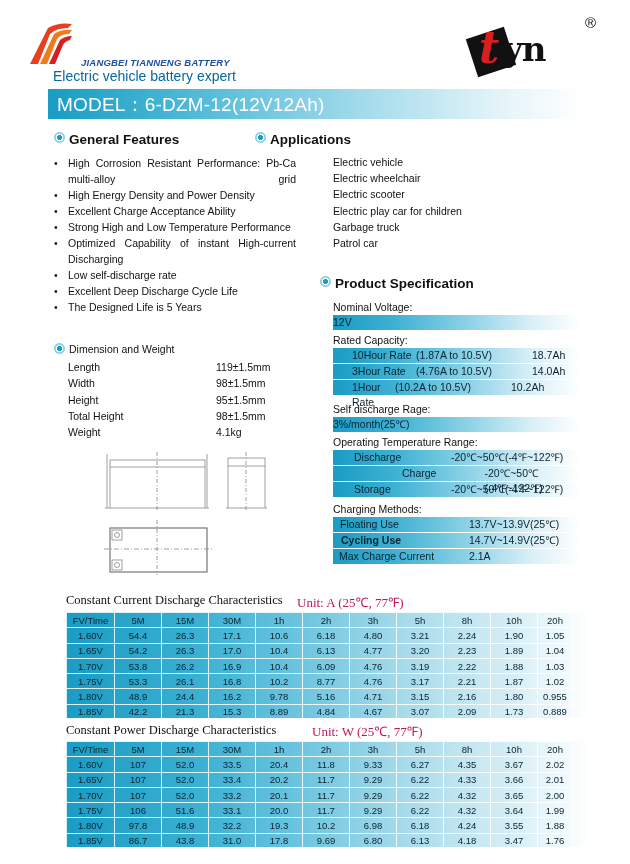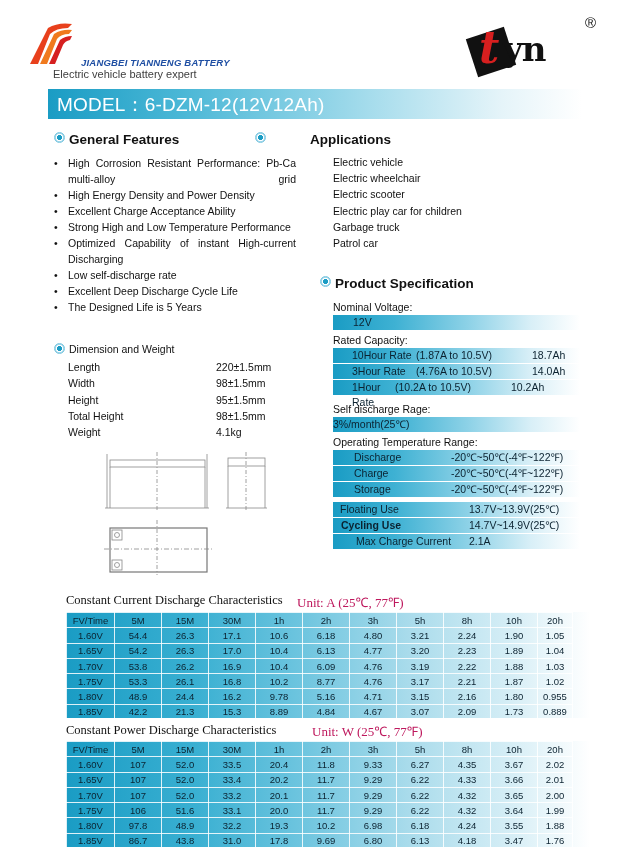--- a/index.html
+++ b/index.html
@@ -4,21 +4,21 @@
 <style>
   * { box-sizing: border-box; margin: 0; padding: 0; }
   html, body { width: 630px; height: 864px; background: #ffffff; overflow: hidden; }
   body { position: relative; font-family: "Liberation Sans", sans-serif; color: #111; }
 
   
   .logo-left { position: absolute; left: 28px; top: 14px; width: 220px; height: 56px; }
   .logo-mark { position: absolute; left: 0; top: 6px; width: 46px; height: 46px; }
   .logo-cn { position: absolute; left: 52px; top: 8px; font-family: "DejaVu Sans", sans-serif; font-weight: bold; font-size: 25px; color: #1f4fa3; letter-spacing: 1px; }
   .logo-en { position: absolute; left: 53px; top: 43px; font-size: 9.5px; font-weight: bold; color: #1f4fa3; letter-spacing: 0.2px; font-style: italic; }
-  .tagline { position: absolute; left: 53px; top: 68px; font-size: 11px; color: #404040; }
+  .tagline { position: absolute; left: 53px; top: 68px; font-size: 14px; color: #0369a1; }
 
   .logo-right { position: absolute; left: 465px; top: 12px; width: 150px; height: 60px; }
   .tyn-box { position: absolute; left: 6px; top: 20px; width: 40px; height: 40px; background: #111; transform: rotate(-18deg); }
   .tyn-t { position: absolute; left: 14px; top: 14px; font-family: "DejaVu Serif", serif; font-size: 44px; font-style: italic; font-weight: bold; color: #d71f1f; line-height: 1; }
   .tyn-yn { position: absolute; left: 38px; top: 20px; font-family: "DejaVu Serif", serif; font-size: 34px; font-weight: bold; color: #111; line-height: 1; letter-spacing: -1px; }
   .tyn-reg { position: absolute; left: 120px; top: 2px; font-size: 15px; color: #111; }
 
   
   .model-banner { position: absolute; left: 48px; top: 89px; width: 534px; height: 30px;
     background: linear-gradient(to right, #1a9cc4 0%, #4ab7d6 25%, #a5dcec 60%, #e5f4f9 85%, #ffffff 100%); }
@@ -98,41 +98,41 @@
   <li class="just"><span class="dot">•</span><span>High Corrosion Resistant Performance: Pb-Ca multi-alloy grid</span></li>
   <li><span class="dot">•</span><span>High Energy Density and Power Density</span></li>
   <li><span class="dot">•</span><span>Excellent Charge Acceptance Ability</span></li>
   <li><span class="dot">•</span><span>Strong High and Low Temperature Performance</span></li>
   <li class="just"><span class="dot">•</span><span>Optimized Capability of instant High-current Discharging</span></li>
   <li><span class="dot">•</span><span>Low self-discharge rate</span></li>
   <li><span class="dot">•</span><span>Excellent Deep Discharge Cycle Life</span></li>
   <li><span class="dot">•</span><span>The Designed Life is 5 Years</span></li>
 </ul>
 
-<div class="sec-head" style="left:255px; top:132px;gap:40px;">
+<div class="sec-head" style="left:255px; top:132px;">
   <span class="bullet-dot"></span>
   <span>Applications</span>
 </div>
 <ul class="apps">
   <li>Electric vehicle</li>
   <li>Electric wheelchair</li>
   <li>Electric scooter</li>
   <li>Electric play car for children</li>
   <li>Garbage truck</li>
   <li>Patrol car</li>
 </ul>
 
 <div class="sec-head" style="left:54px; top:343px; font-weight:normal; font-size:10.5px;">
   <span class="bullet-dot"></span>
   <span>Dimension and Weight</span>
 </div>
 <div class="dim-table">
   <div class="dim-row">
       <span class="dim-label">Length</span>
-      <span class="dim-val">220±1.5mm</span>
+      <span class="dim-val">119±1.5mm</span>
     </div>
   <div class="dim-row">
       <span class="dim-label">Width</span>
       <span class="dim-val">98±1.5mm</span>
     </div>
   <div class="dim-row">
       <span class="dim-label">Height</span>
       <span class="dim-val">95±1.5mm</span>
     </div>
   <div class="dim-row">
@@ -173,21 +173,21 @@
 </svg>
 
 <div class="sec-head" style="left:320px; top:276px;">
   <span class="bullet-dot"></span>
   <span>Product Specification</span>
 </div>
 
 <div class="spec" style="top:300px;">
   <div class="spec-label">Nominal Voltage:</div>
   <div class="spec-bar">
-      <span style="padding-left:20px;">12V</span>
+      <span style="">12V</span>
     </div>
 </div>
 
 <div class="spec" style="top:333px;">
   <div class="spec-label">Rated Capacity:</div>
   <div class="spec-bar">
       <span style="padding-left:19px; width:83px;">10Hour Rate</span>
       <span style="width:116px;">(1.87A to 10.5V)</span>
       <span>18.7Ah</span>
     </div>
@@ -210,40 +210,41 @@
     </div>
 </div>
 
 <div class="spec" style="top:435px;">
   <div class="spec-label">Operating Temperature Range:</div>
   <div class="spec-bar">
       <span style="padding-left:21px; width:118px;">Discharge</span>
       <span>-20℃~50℃(-4℉~122℉)</span>
     </div>
   <div class="spec-bar">
-      <span style="padding-left:21px; width:118px;">Charge</span>
+      <span style="padding-left:21px; width:118px;margin-left:48px;">Charge</span>
       <span>-20℃~50℃(-4℉~122℉)</span>
     </div>
   <div class="spec-bar">
       <span style="padding-left:21px; width:118px;">Storage</span>
       <span>-20℃~50℃(-4℉~122℉)</span>
     </div>
 </div>
 
 <div class="spec" style="top:502px;">
+  <div class="spec-label">Charging Methods:</div>
   <div class="spec-bar">
       <span style="padding-left:7px; width:136px;">Floating Use</span>
       <span>13.7V~13.9V(25℃)</span>
     </div>
   <div class="spec-bar">
       <span style="padding-left:8px; width:136px;font-weight:bold;">Cycling Use</span>
       <span>14.7V~14.9V(25℃)</span>
     </div>
   <div class="spec-bar">
-      <span style="padding-left:23px; width:136px;">Max Charge Current</span>
+      <span style="padding-left:6px; width:136px;">Max Charge Current</span>
       <span>2.1A</span>
     </div>
 </div>
 
 <div class="tbl-title" style="top:593px;">Constant Current Discharge Characteristics</div>
 <div class="tbl-unit" style="left:297px; top:593px;">Unit: A (25℃, 77℉)</div>
 <div class="tbl-bg-cur"></div>
 <table class="dtable cur">
   <colgroup>
       <col style="width:48px">

